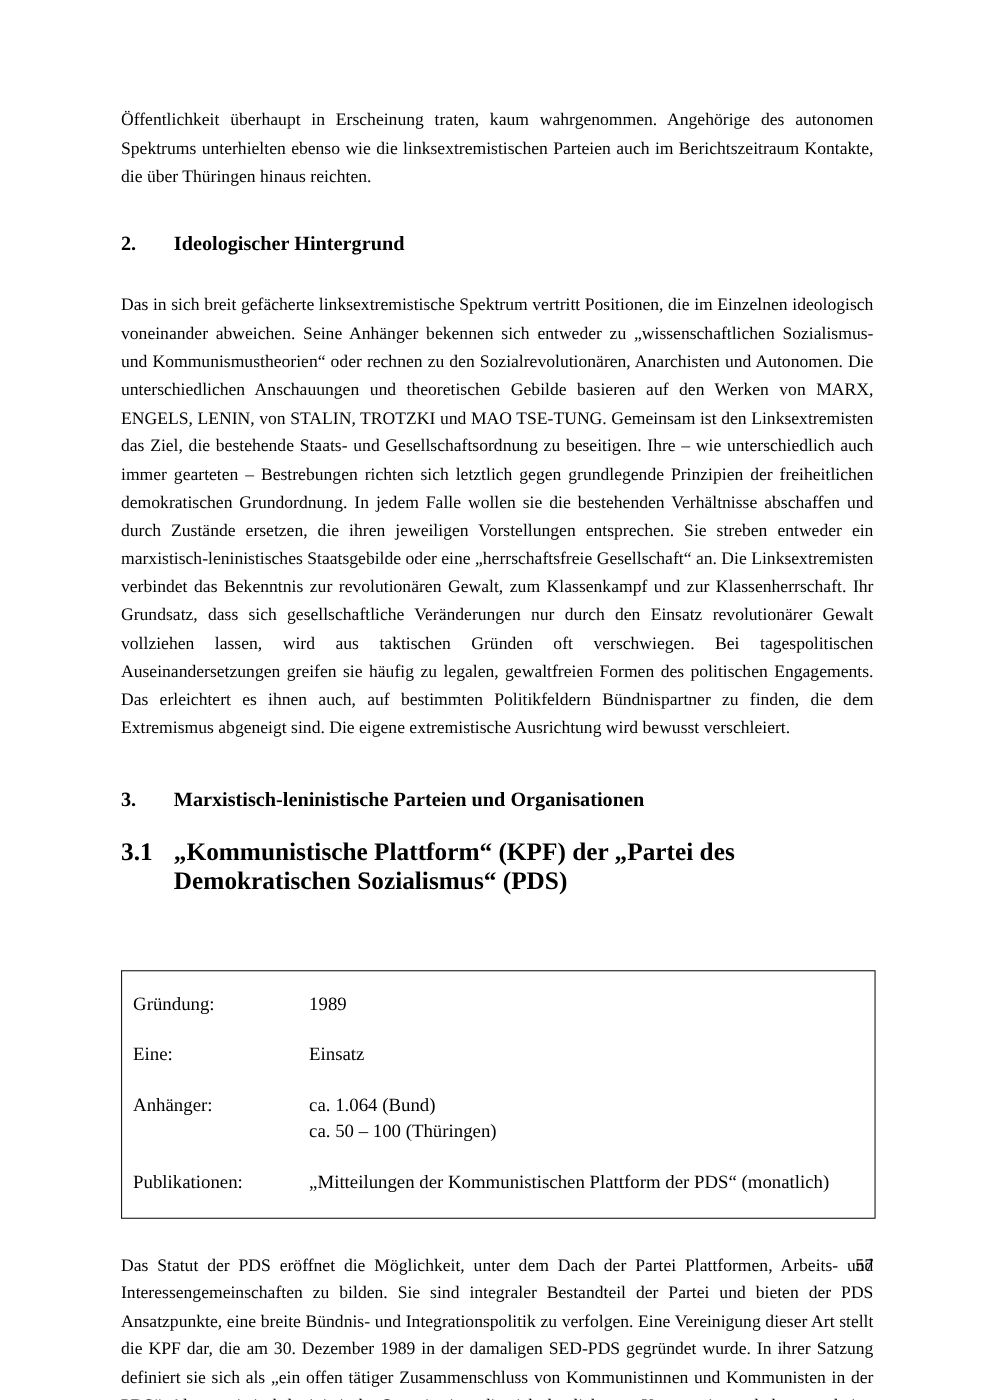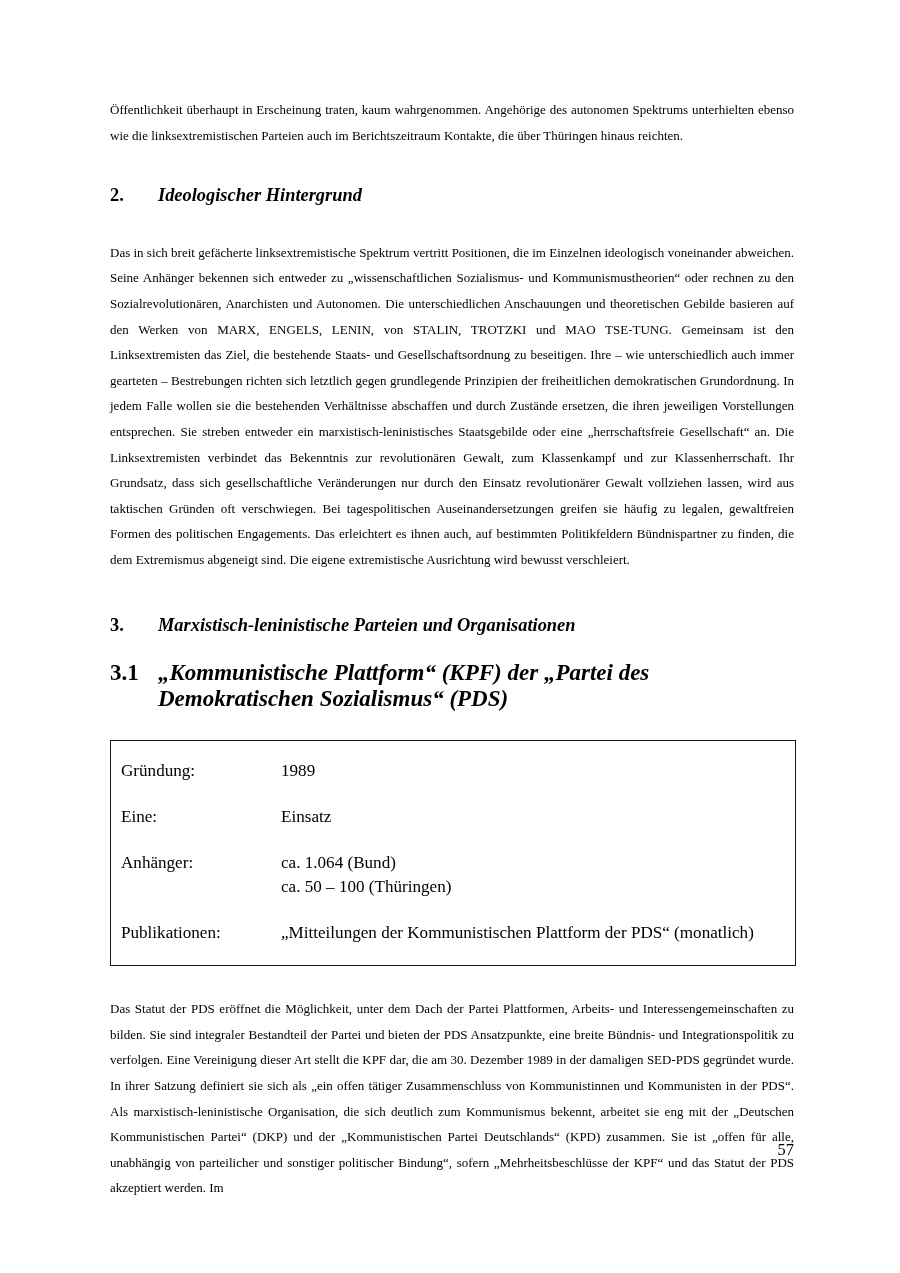--- a/index.html
+++ b/index.html
@@ -27,21 +27,21 @@
   }
   .content {
     position: absolute;
     left: 110px;
     top: 97px;
     width: 684px;
   }
 
   
   .para {
-    font-size: 13px;
+    font-size: 16px;
     line-height: 25.6px;
     text-align: justify;
     text-justify: inter-word;
     margin: 0;
     hyphens: manual;
     -webkit-hyphens: manual;
   }
 
   
   .heading {
@@ -50,38 +50,38 @@
     font-weight: bold;
     font-size: 17.6px;
     line-height: 25.6px;
   }
   .heading .num {
     flex: 0 0 auto;
     width: 48px;
   }
   .heading .txt {
     flex: 1 1 auto;
-    font-style: italic;
   }
   .h-main { font-size: 18.4px; }
   .h-sub  { font-size: 23px; }
 
   .sp-1 { height: 35px; }
   .sp-2 { height: 31px; }
   .sp-3 { height: 40px; }
   .sp-4 { height: 22px; }
   .sp-5 { height: 29px; }
   .sp-6 { height: 30px; }
 
   
   .infobox {
     border: 1.6px solid #1a1a1a;
     box-sizing: border-box;
     width: 686px;
     padding: 18px 0 20px 0;
+    margin-top: 39px;
   }
   .infobox table {
     border-collapse: collapse;
     width: 100%;
     font-size: 17.1px;
     line-height: 24px;
   }
   .infobox td {
     vertical-align: top;
     padding: 0 0 22px 0;

